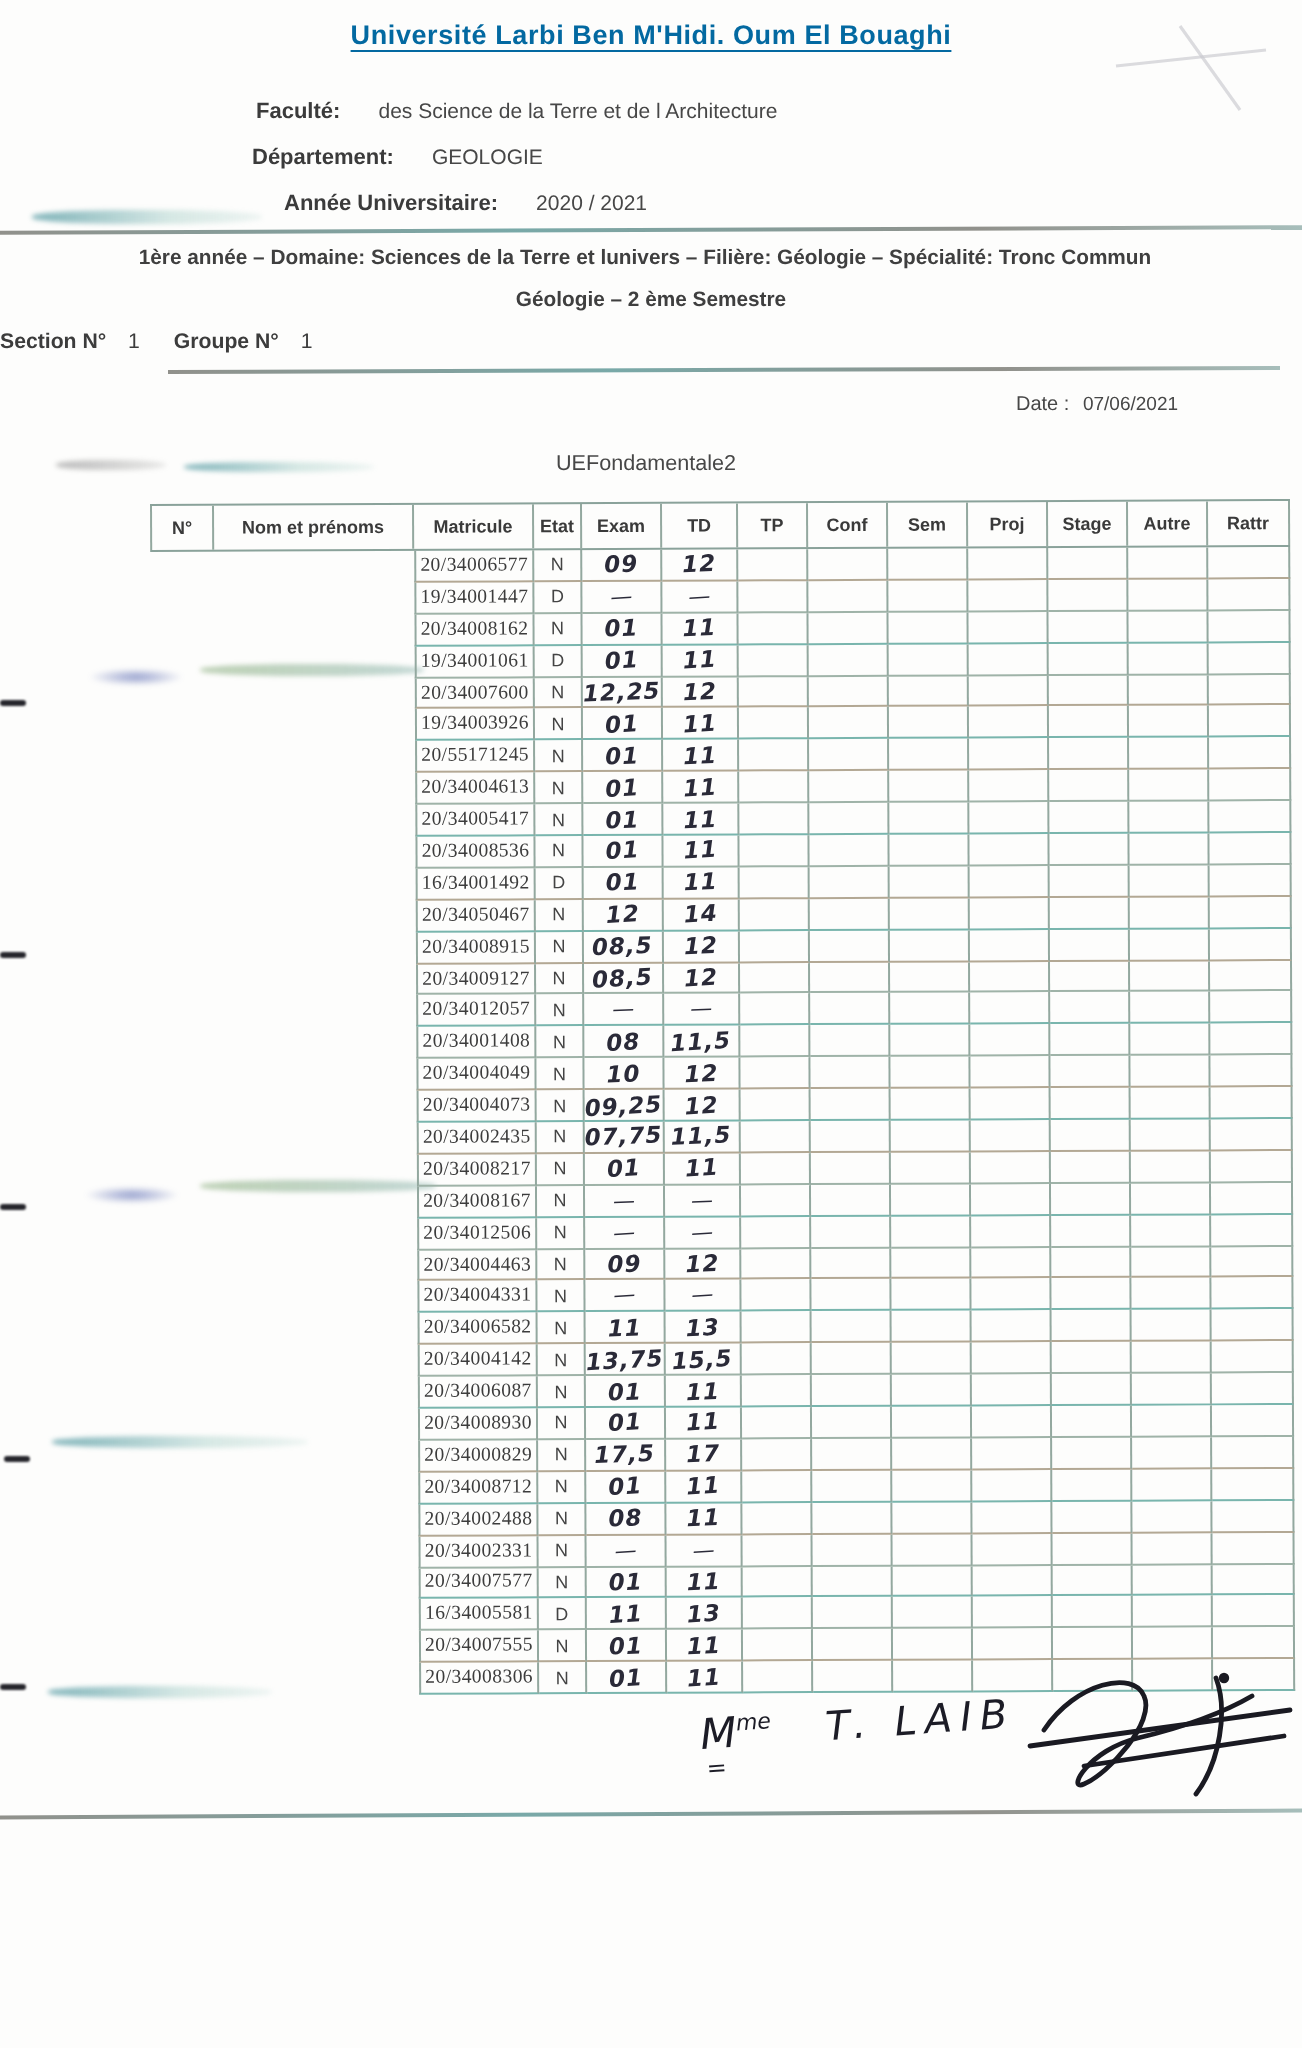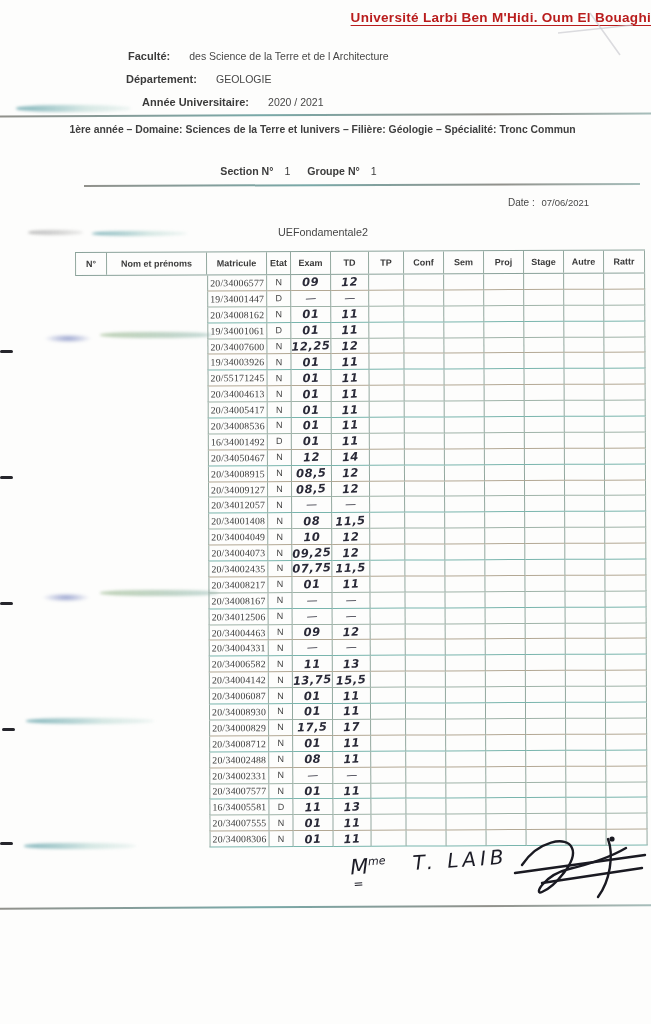--- a/index.html
+++ b/index.html
@@ -3,39 +3,39 @@
 <meta charset="utf-8">
 <style>
   html,body{margin:0;padding:0;background:#e8e8e6;}
   .page{
     position:relative; width:651px; height:1024px; margin:0 auto;
     background:#fdfdfc; overflow:hidden;
     font-family:"Liberation Sans", sans-serif; color:#3a3a3a;
   }
   
   .title{
-    position:absolute; top:10px; left:0; right:0; text-align:right;
-    font-size:13.5px; font-weight:bold; color:#b91c1c; letter-spacing:.3px;
+    position:absolute; top:10px; left:0; right:0; text-align:center;
+    font-size:13.5px; font-weight:bold; color:#0369a1; letter-spacing:.3px;
   }
   .title span{ text-decoration:underline; text-underline-offset:3px; }
   .field{ position:absolute; font-size:11px; white-space:nowrap;padding-left:40px;}
   .field .lbl{ font-weight:bold; color:#3b3b3b;}
   .field .val{ font-weight:normal; color:#474747; margin-left:16px; font-size:10.5px;}
   .f-fac{ top:50px; left:88px;}
   .f-dep{ top:73px; left:86px;}
   .f-yr{ top:96px; left:70px;margin-left:32px;}
   .hr{ position:absolute; height:2px; background:linear-gradient(90deg,#6d6d66,#4d8d8c 40%,#6d6d66 75%,#8aa9a5); opacity:.75;}
   .hr1{ top:114px; left:0; width:651px; transform:rotate(-0.25deg);}
   .hr2{ top:184px; left:84px; width:556px; height:1.6px; transform:rotate(-0.2deg);}
   .hr3{ top:906px; left:0; width:651px; transform:rotate(-0.3deg);}
   .prog1{ position:absolute; top:124px; left:0; right:6px; text-align:center;
     font-size:10.4px; font-weight:600; color:#3f3f3f;}
   .prog2{ position:absolute; top:145px; left:0; right:0; text-align:center;
     font-size:10.4px; font-weight:600; color:#3f3f3f;}
-  .section-line{ position:absolute; top:165px; left:0; right:40px; text-align:center;
+  .section-line{ position:absolute; top:165px; left:0; right:40px; text-align:left;
     font-size:10.6px; font-weight:bold; color:#3c3c3c;}
   .section-line .num{ font-weight:normal; padding:0 14px 0 8px;}
   .releve{ position:absolute; top:199px; left:58px; font-size:11px; white-space:nowrap;}
   .releve .lbl{ font-weight:bold; color:#3b3b3b;}
   .releve .val{ margin-left:14px; color:#474747;}
   .releve2{ position:absolute; top:226px; left:252px; font-size:10.8px; color:#474747;padding-left:26px;}
   .date-line{ position:absolute; top:197px; left:508px; font-size:10px; color:#474747;}
   .date-line .dval{ font-size:9.5px; margin-left:4px;}
 
   
@@ -111,20 +111,21 @@
   </div>
 
   <div class="field f-yr">
     <span class="lbl">Année Universitaire:</span>
     <span class="val">2020 /  2021</span>
   </div>
 
   <div class="hr hr1"></div>
 
   <div class="prog1">1ère année – Domaine: Sciences de la Terre et lunivers – Filière: Géologie – Spécialité: Tronc Commun</div>
+  <div class="prog2">Géologie – 2 ème Semestre</div>
 
   <div class="section-line">
     <span>Section N°</span>
     <span class="num">1</span>
     <span>Groupe N°</span>
     <span class="num">1</span>
   </div>
 
   <div class="hr hr2"></div>
 

